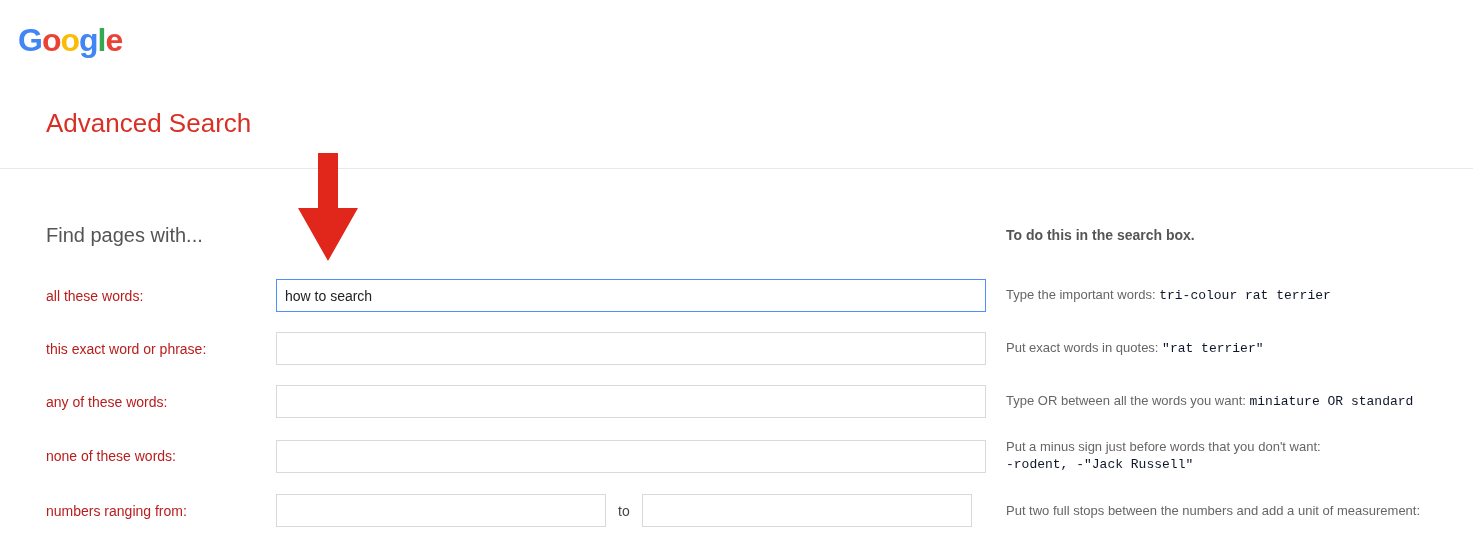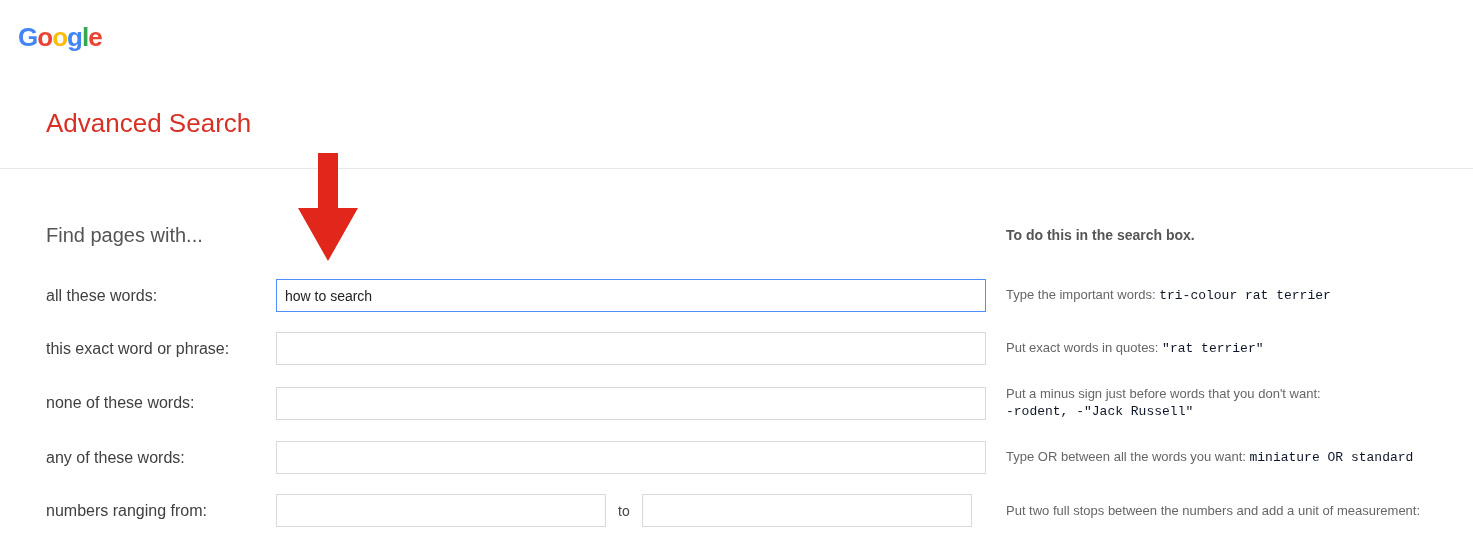--- a/index.html
+++ b/index.html
@@ -7,21 +7,21 @@
       font-family: Arial, sans-serif;
       background: #fff;
       width: 1473px;
       height: 555px;
       position: relative;
     }
     .logo {
       position: absolute;
       top: 22px;
       left: 18px;
-      font-size: 26px;
+      font-size: 32px;
       font-weight: bold;
       letter-spacing: -1px;
     }
     .logo span:nth-child(1){color:#4285F4;}
     .logo span:nth-child(2){color:#EA4335;}
     .logo span:nth-child(3){color:#FBBC05;}
     .logo span:nth-child(4){color:#4285F4;}
     .logo span:nth-child(5){color:#34A853;}
     .logo span:nth-child(6){color:#EA4335;}
     .title {
@@ -54,22 +54,22 @@
       right: 10px;
     }
     .row {
       display: flex;
       align-items: center;
       margin-bottom: 20px;
     }
     .row.header { margin-bottom: 32px; }
     .col-label {
       width: 230px;
-      font-size: 16px;
-      color: #404040;
+      font-size: 14px;
+      color: #b91c1c;
     }
     .header .col-label {
       font-size: 20px;
       color: #555;
     }
     .col-input {
       width: 710px;
       margin-right: 20px;
     }
     .col-hint {
@@ -151,37 +151,37 @@
     <div class="col-label">this exact word or phrase:</div>
     <div class="col-input">
       <input type="text" value="" style="">
     </div>
     <div class="col-hint">
       <span>Put exact words in quotes: </span><code>"rat terrier"</code>
     </div>
   </div>
 
   <div class="row">
+    <div class="col-label">any of these words:</div>
+    <div class="col-input">
+      <input type="text" value="" style="">
+    </div>
+    <div class="col-hint">
+      <span>Type OR between all the words you want: </span><code>miniature OR standard</code>
+    </div>
+  </div>
+
+  <div class="row">
     <div class="col-label">none of these words:</div>
     <div class="col-input">
       <input type="text" value="" style="">
     </div>
     <div class="col-hint">
       <span>Put a minus sign just before words that you don't want:</span>
       <code class="hint-line2">-rodent, -"Jack Russell"</code>
-    </div>
-  </div>
-
-  <div class="row">
-    <div class="col-label">any of these words:</div>
-    <div class="col-input">
-      <input type="text" value="" style="">
-    </div>
-    <div class="col-hint">
-      <span>Type OR between all the words you want: </span><code>miniature OR standard</code>
     </div>
   </div>
 
   <div class="row">
     <div class="col-label">numbers ranging from:</div>
     <div class="col-input">
       <div class="range-wrap">
         <input type="text" value="" style="">
         <span class="range-sep">to</span>
         <input type="text" value="" style="">

